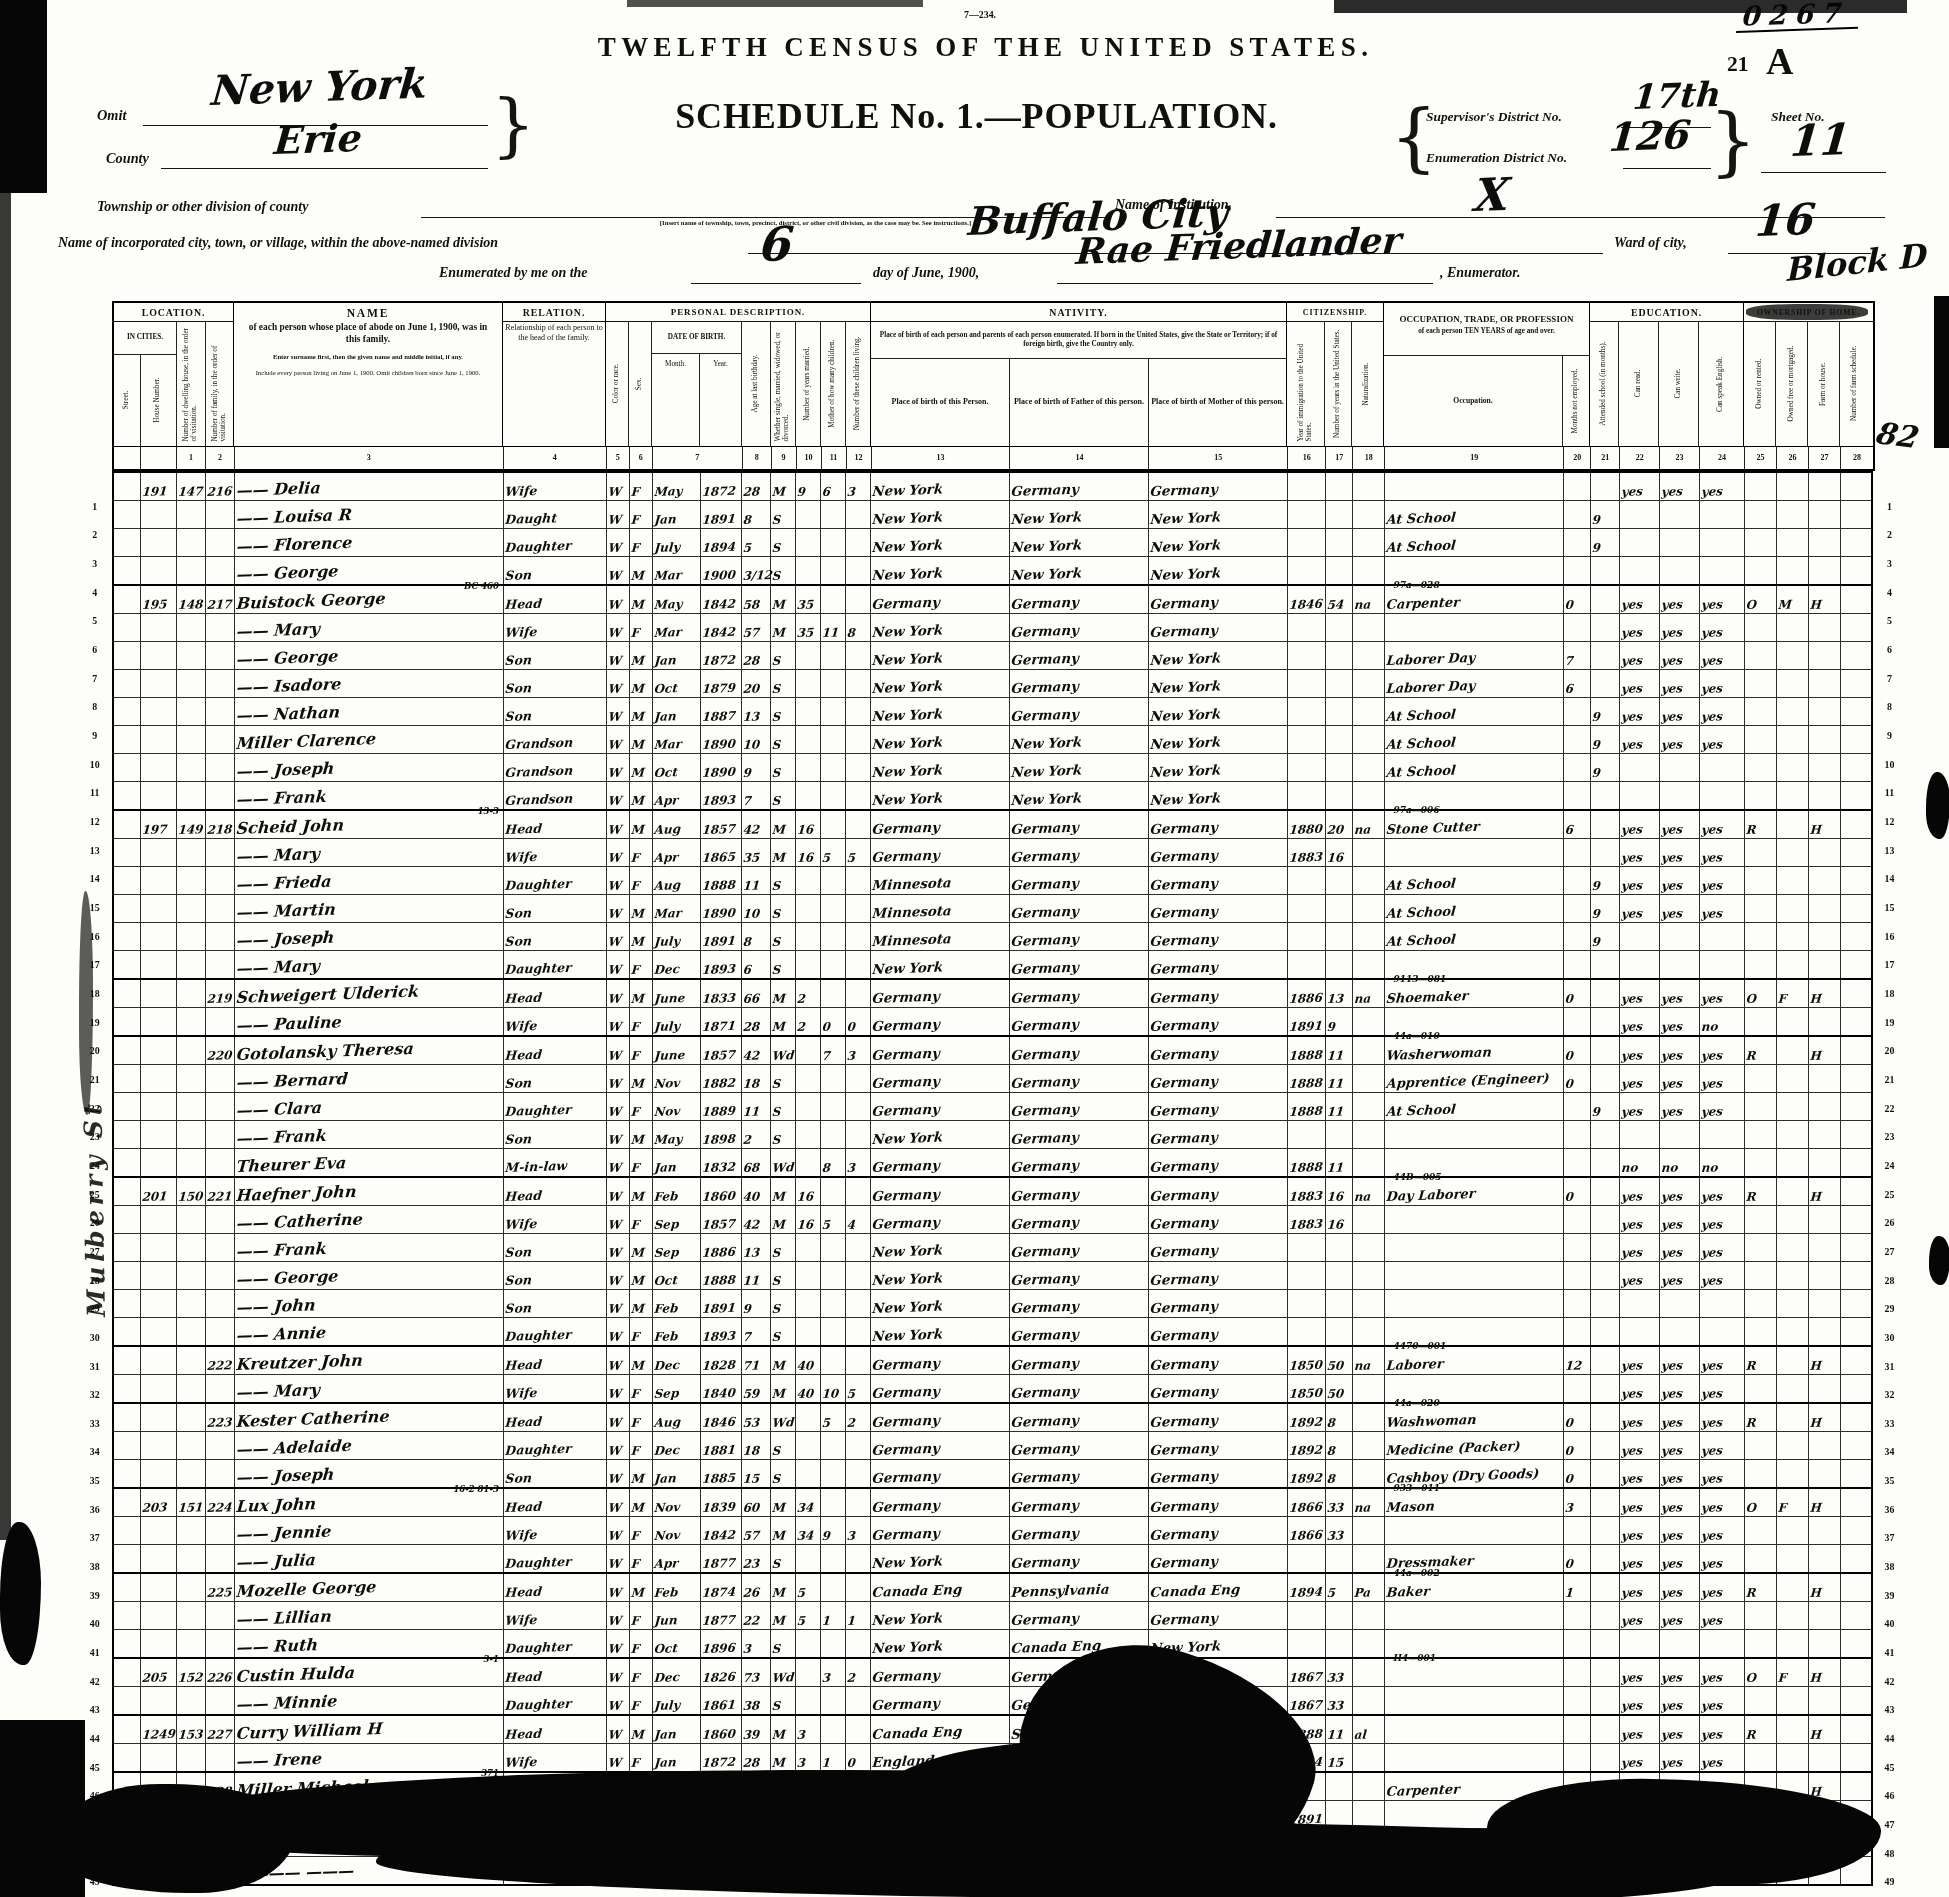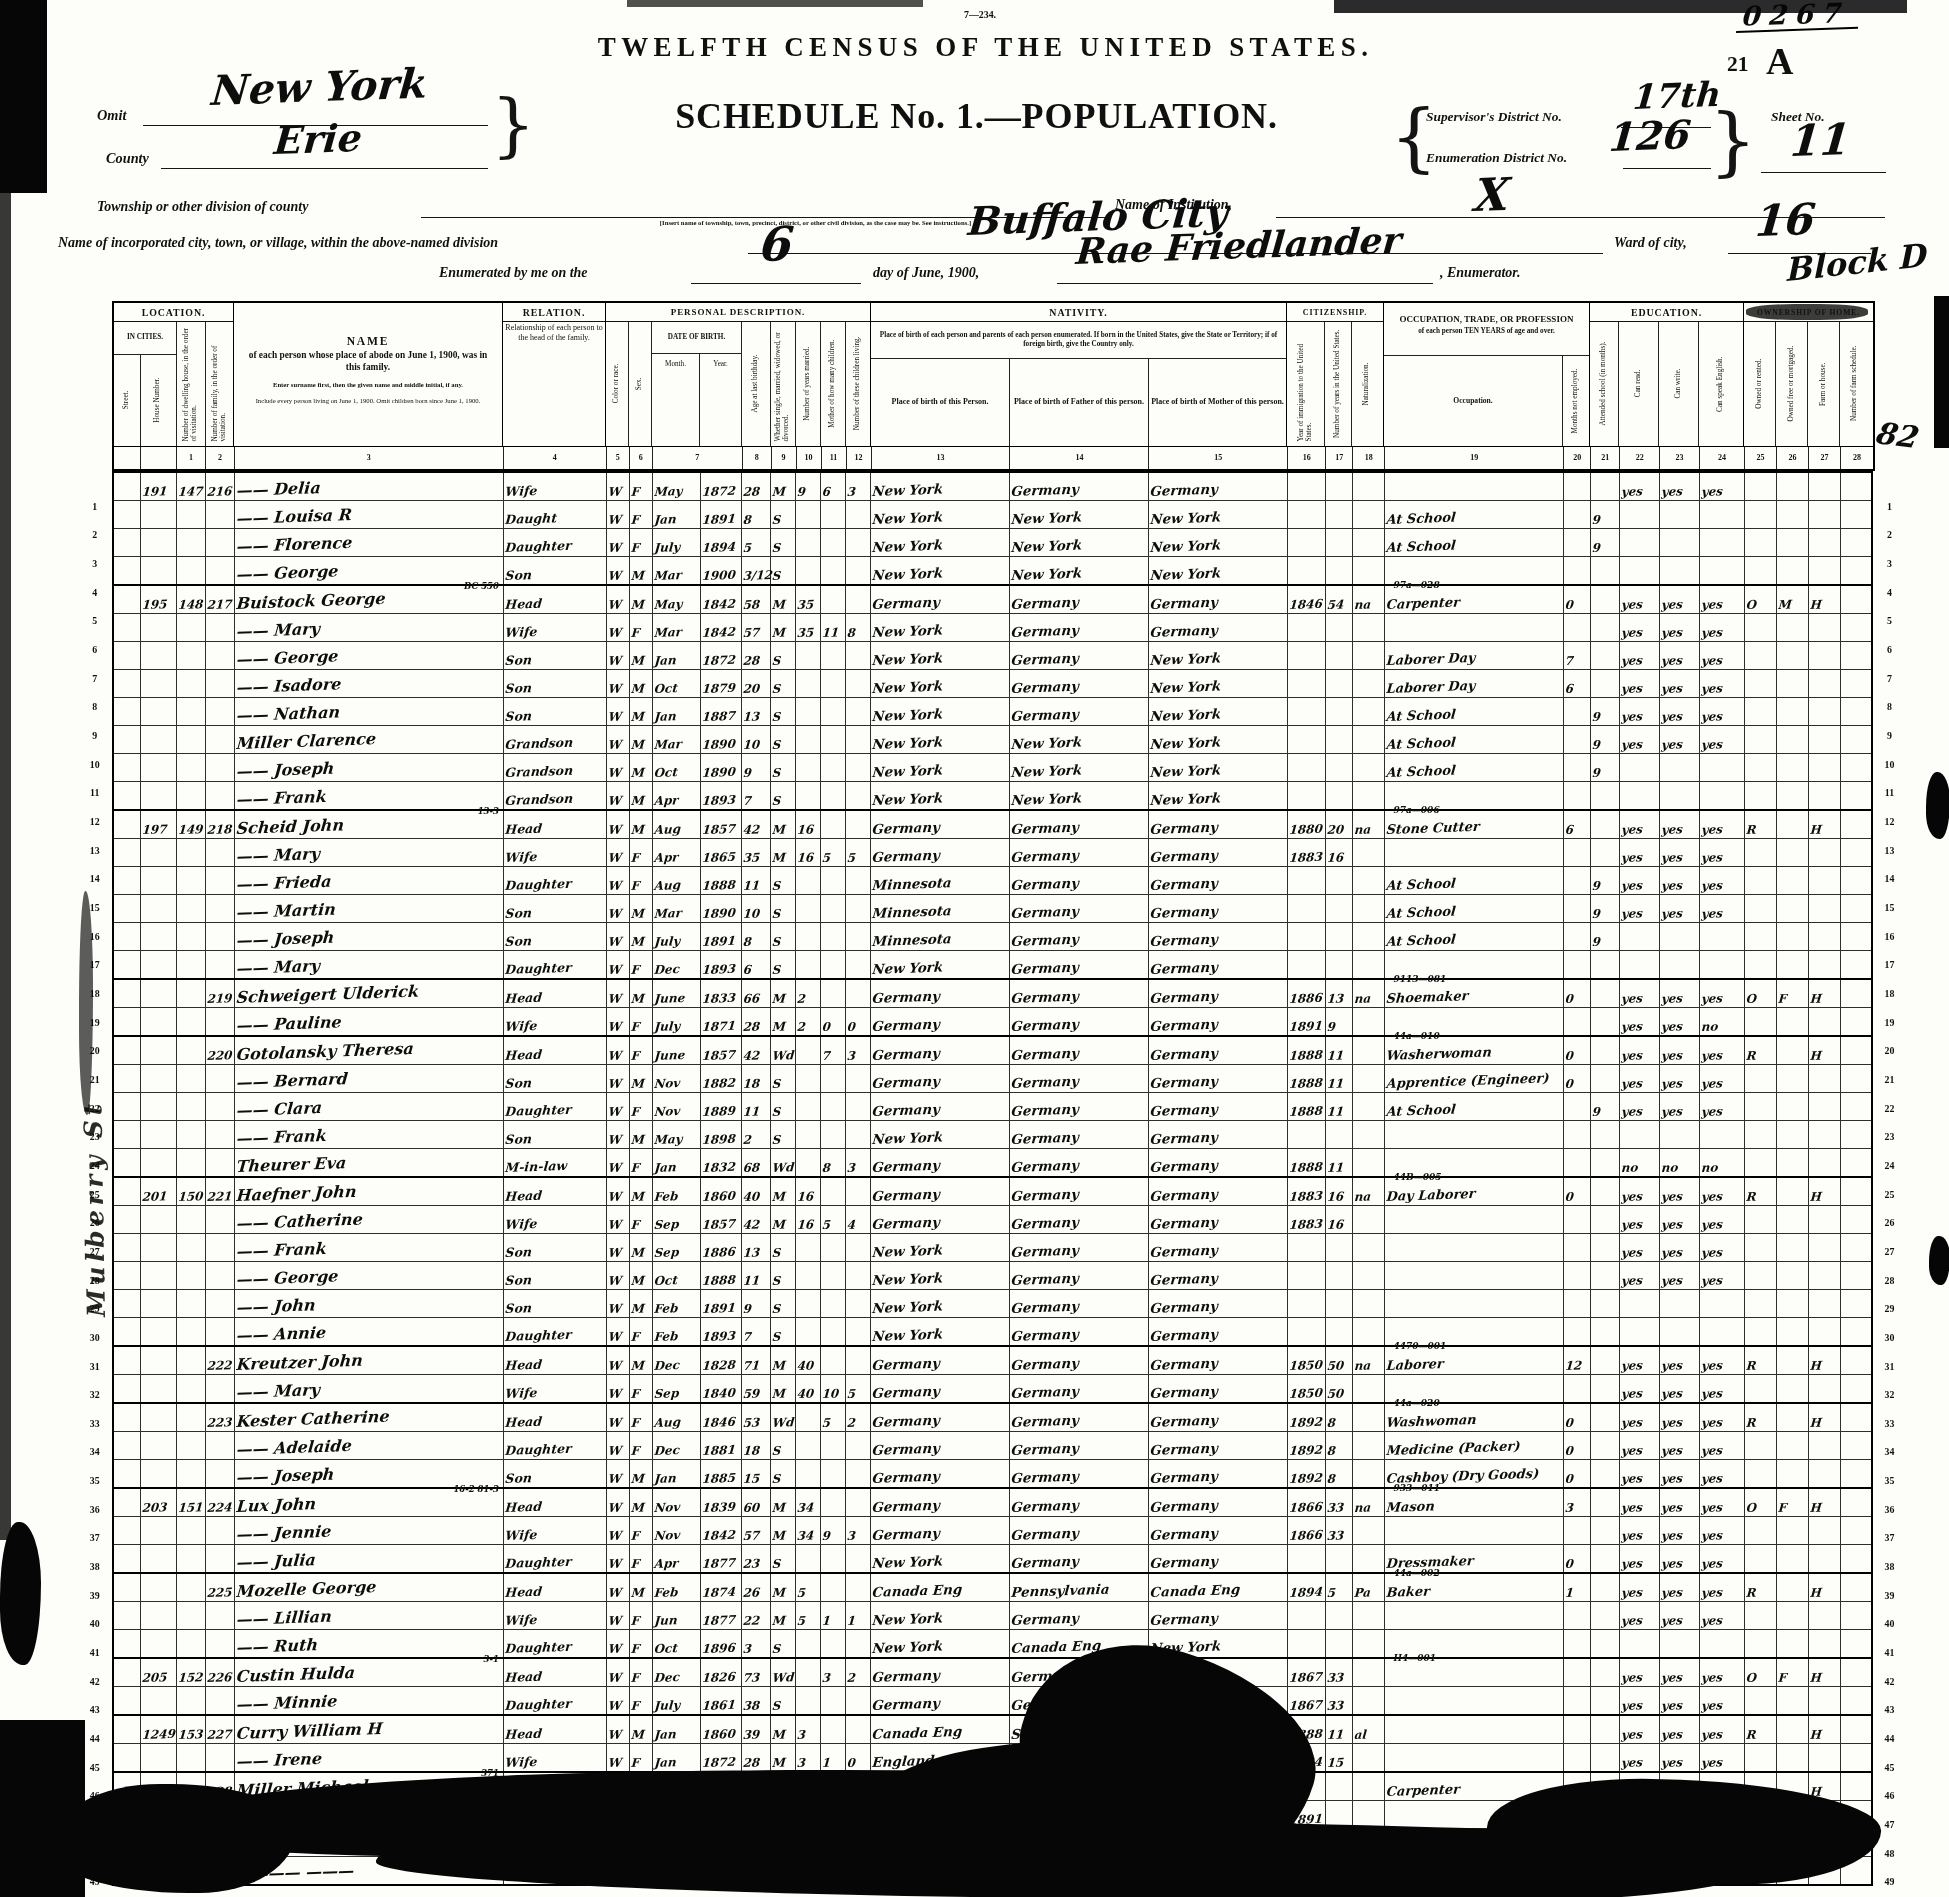--- a/index.html
+++ b/index.html
@@ -140,21 +140,21 @@
           <div class="hcol" style="width:29px;">
               <span class="vlab">Number of dwelling house, in the order of visitation.</span>
             </div>
           <div class="hcol" style="width:27px;">
               <span class="vlab">Number of family, in the order of visitation.</span>
             </div>
         </div>
       </div>
 
       <div class="grp" style="width:269px;">
-        <div style="padding:3.6px 7.2px 0;text-align:center;margin-top:28px;">
+        <div style="padding:3.6px 7.2px 0;text-align:center;">
           <div style="font-weight:bold;font-size:11.6px;letter-spacing:1.8px;">NAME</div>
           <div style="font-size:9.4px;font-weight:bold;margin-top:2.7px;line-height:1.25;">of each person whose place of abode on June 1, 1900, was in this family.</div>
           <div style="font-size:6.7px;font-weight:bold;margin-top:7.2px;line-height:1.3;">Enter surname first, then the given name and middle initial, if any.</div>
           <div style="font-size:6.7px;margin-top:7.2px;line-height:1.3;">Include every person living on June 1, 1900. Omit children born since June 1, 1900.</div>
         </div>
       </div>
 
       <div class="grp" style="width:103px;">
         <div class="gtitle">RELATION.</div>
         <div style="flex:1;display:flex;align-items:flex-start;justify-content:center;">
@@ -482,21 +482,21 @@
             <td class="c-owned_rented"></td>
             <td class="c-free_mortgaged"></td>
             <td class="c-farm_house"></td>
             <td class="c-farm_schedule"></td>
           </tr>
           <tr class="fam">
             <td class="c-street"></td>
             <td class="c-house"><span class="hw">195</span></td>
             <td class="c-dwelling"><span class="hw">148</span></td>
             <td class="c-family gsep"><span class="hw">217</span></td>
-            <td class="c-name gsep"><span class="hw">Buistock George</span><span class="ncode">BC 550</span></td>
+            <td class="c-name gsep"><span class="hw">Buistock George</span><span class="ncode">BC 460</span></td>
             <td class="c-relation gsep"><span class="hw">Head</span></td>
             <td class="c-color"><span class="hw">W</span></td>
             <td class="c-sex"><span class="hw">M</span></td>
             <td class="c-month"><span class="hw">May</span></td>
             <td class="c-year"><span class="hw">1842</span></td>
             <td class="c-age"><span class="hw">58</span></td>
             <td class="c-marital"><span class="hw">M</span></td>
             <td class="c-yrs_married"><span class="hw">35</span></td>
             <td class="c-mother_of"></td>
             <td class="c-living gsep"></td>

